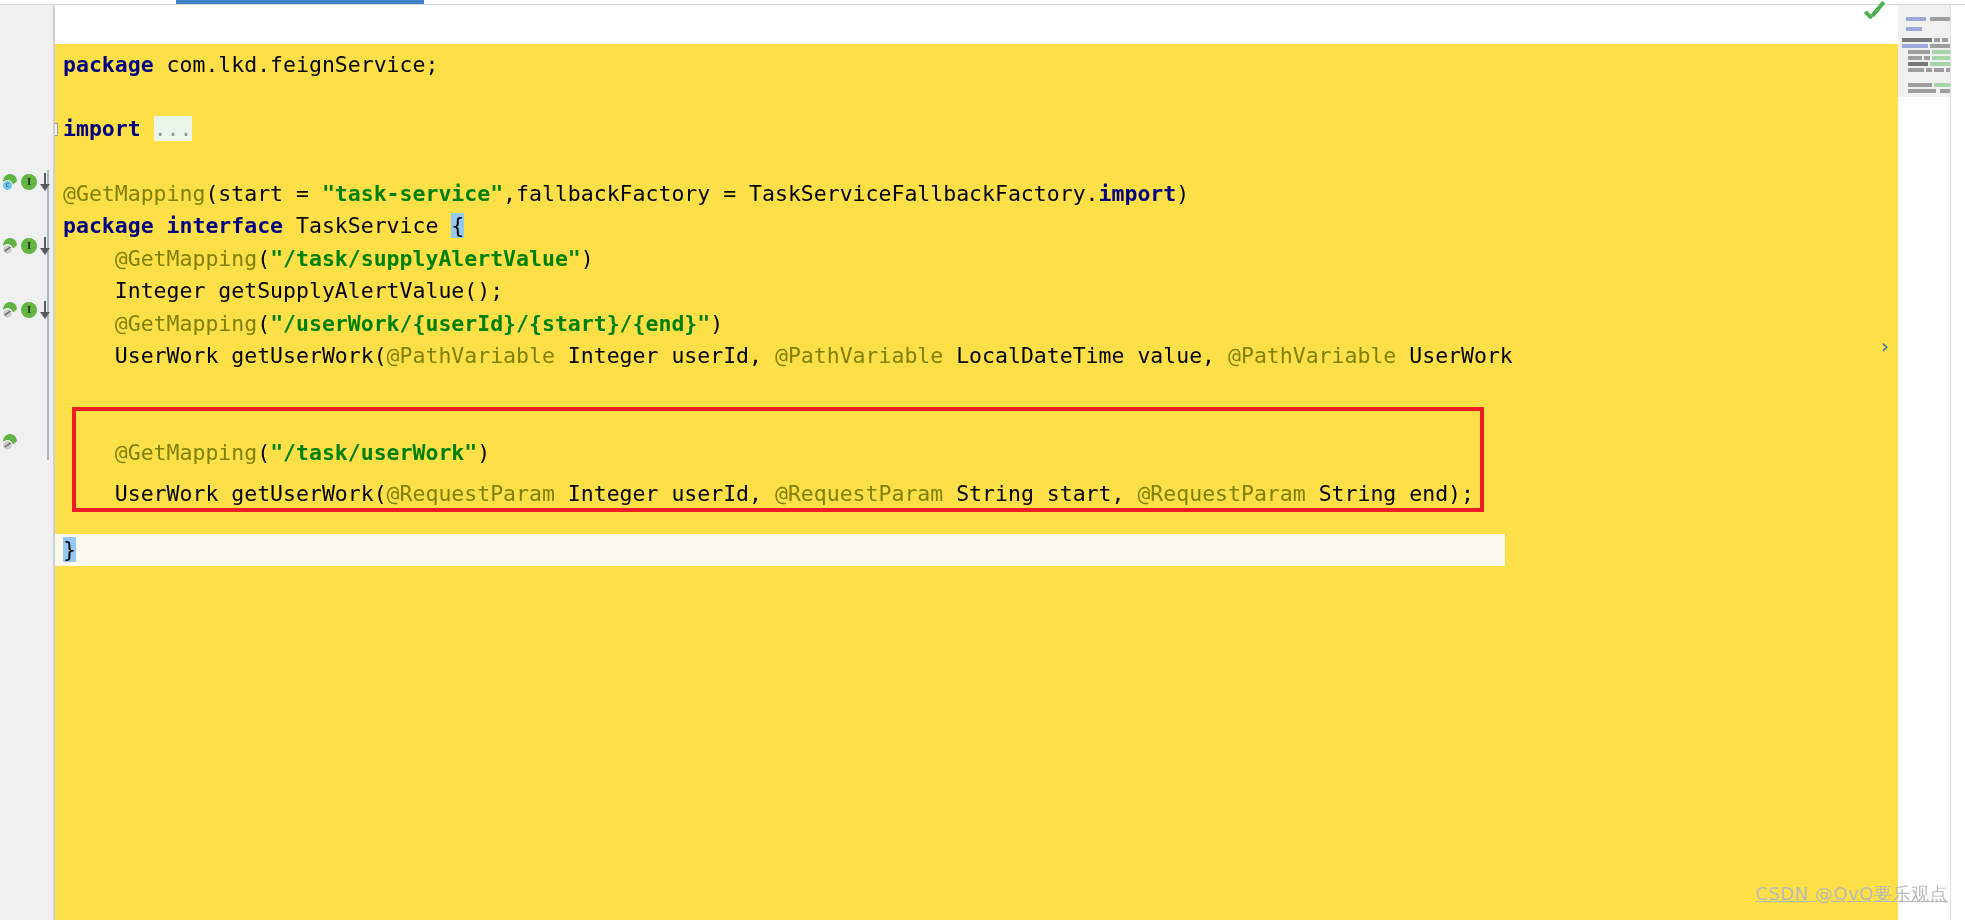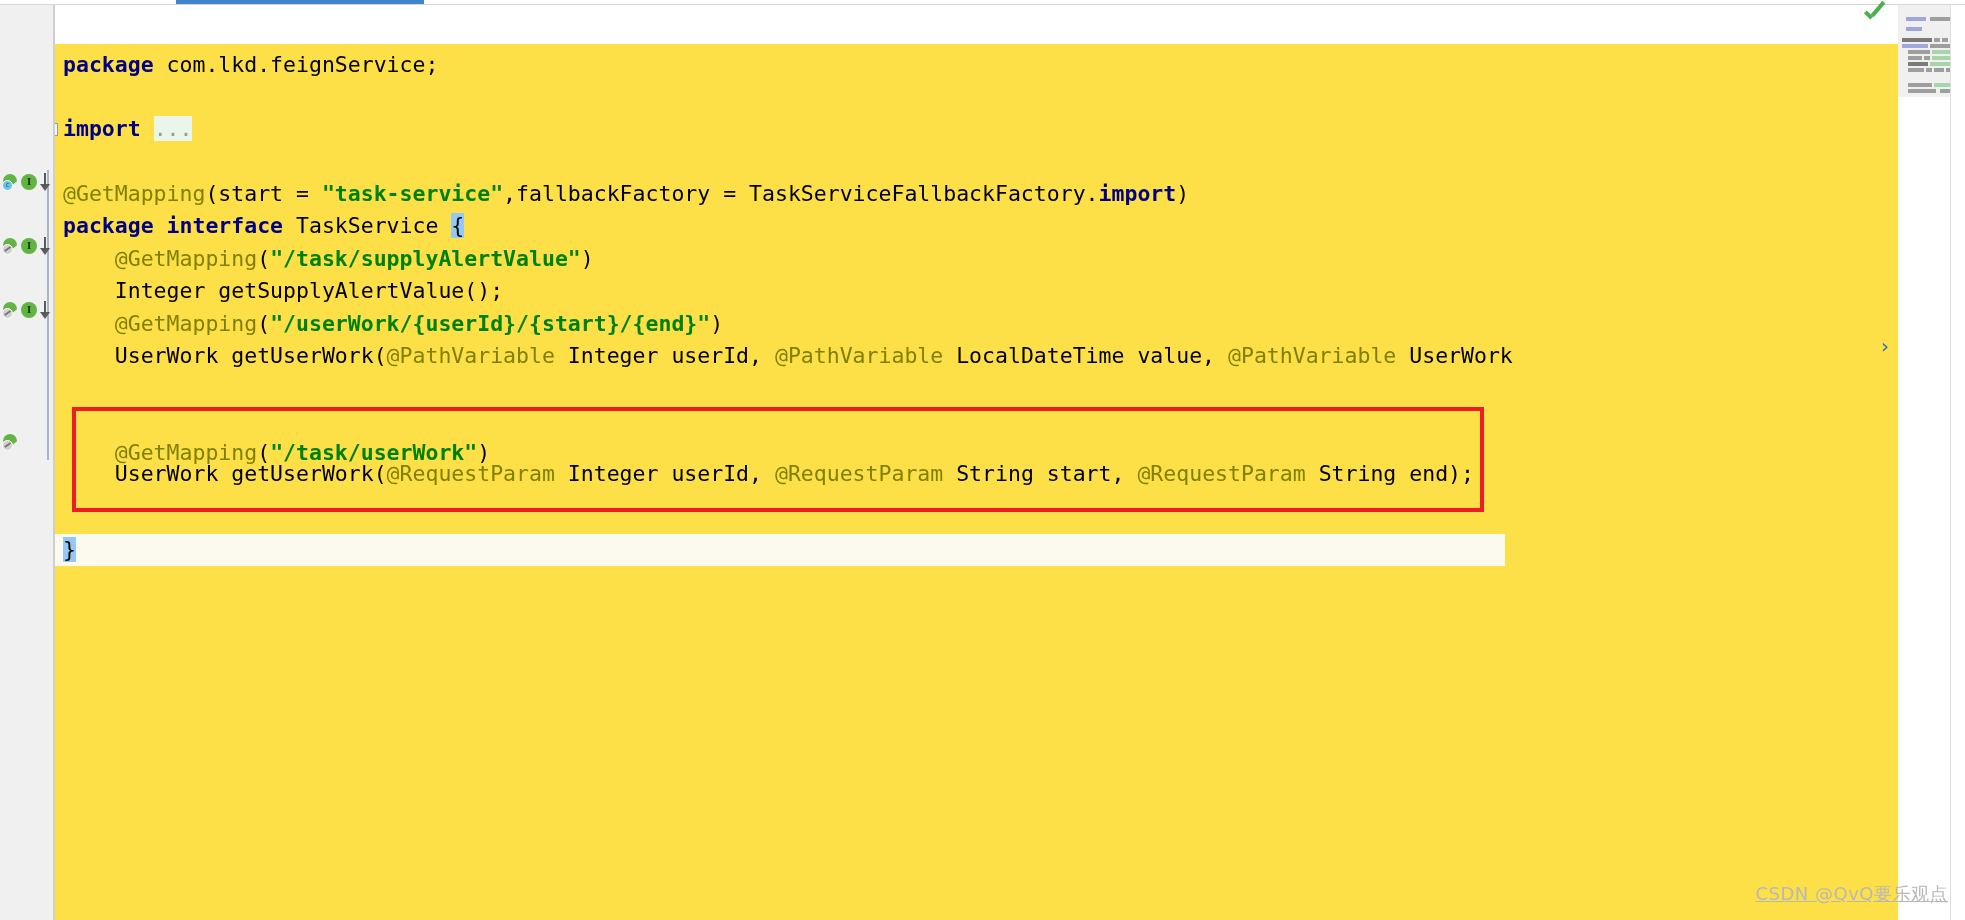--- a/index.html
+++ b/index.html
@@ -350,21 +350,21 @@
         <div class="code-line" style="top: 134px; left: 8px;"><span class="ann">@GetMapping</span><span class="plain">(start = </span><span class="str">"task-service"</span><span class="plain">,fallbackFactory = TaskServiceFallbackFactory.</span><span class="kw">import</span><span class="plain">)</span></div>
         <div class="code-line" style="top: 166px; left: 8px;"><span class="kw">package</span><span class="plain"> </span><span class="kw">interface</span><span class="plain"> TaskService </span><span class="brace-hl">{</span></div>
         <div class="code-line" style="top: 199px; left: 8px;"><span class="plain">    </span><span class="ann">@GetMapping</span><span class="plain">(</span><span class="str">"/task/supplyAlertValue"</span><span class="plain">)</span></div>
         <div class="code-line" style="top: 231px; left: 8px;"><span class="plain">    Integer getSupplyAlertValue();</span></div>
         <div class="code-line" style="top: 264px; left: 8px;"><span class="plain">    </span><span class="ann">@GetMapping</span><span class="plain">(</span><span class="str">"/userWork/{userId}/{start}/{end}"</span><span class="plain">)</span></div>
         <div class="code-line" style="top: 296px; left: 8px;"><span class="plain">    UserWork getUserWork(</span><span class="ann">@PathVariable</span><span class="plain"> Integer userId, </span><span class="ann">@PathVariable</span><span class="plain"> LocalDateTime value, </span><span class="ann">@PathVariable</span><span class="plain"> UserWork</span></div>
         <div class="overflow-arrow" style="top: 290px; left: 1826px;">›</div>
         <div class="code-line" style="top: 328px; left: 8px;"></div>
         <div class="code-line" style="top: 361px; left: 8px;"></div>
         <div class="code-line" style="top: 393px; left: 8px;"><span class="plain">    </span><span class="ann">@GetMapping</span><span class="plain">(</span><span class="str">"/task/userWork"</span><span class="plain">)</span></div>
-        <div class="code-line" style="top: 414px; left: 8px; text-align: right;"><span class="plain">    UserWork getUserWork(</span><span class="ann">@RequestParam</span><span class="plain"> Integer userId, </span><span class="ann">@RequestParam</span><span class="plain"> String start, </span><span class="ann">@RequestParam</span><span class="plain"> String end);</span></div>
+        <div class="code-line" style="top: 434px; left: 8px; text-align: right;"><span class="plain">    UserWork getUserWork(</span><span class="ann">@RequestParam</span><span class="plain"> Integer userId, </span><span class="ann">@RequestParam</span><span class="plain"> String start, </span><span class="ann">@RequestParam</span><span class="plain"> String end);</span></div>
         <div class="code-line" style="top: 458px; left: 8px;"></div>
         <div class="line-highlight" style="top: 490px;"></div>
         <div class="code-line" style="top: 490px; left: 8px;"><span class="brace-hl">}</span></div>
       </div>
     <div id="redbox-root">
         <div class="red-box" style="left: 17px; top: 363px; width: 1412px; height: 105px; border-color: rgb(238, 28, 37);"></div>
       </div>
   </div>
 
   <div class="check-ok"></div>

